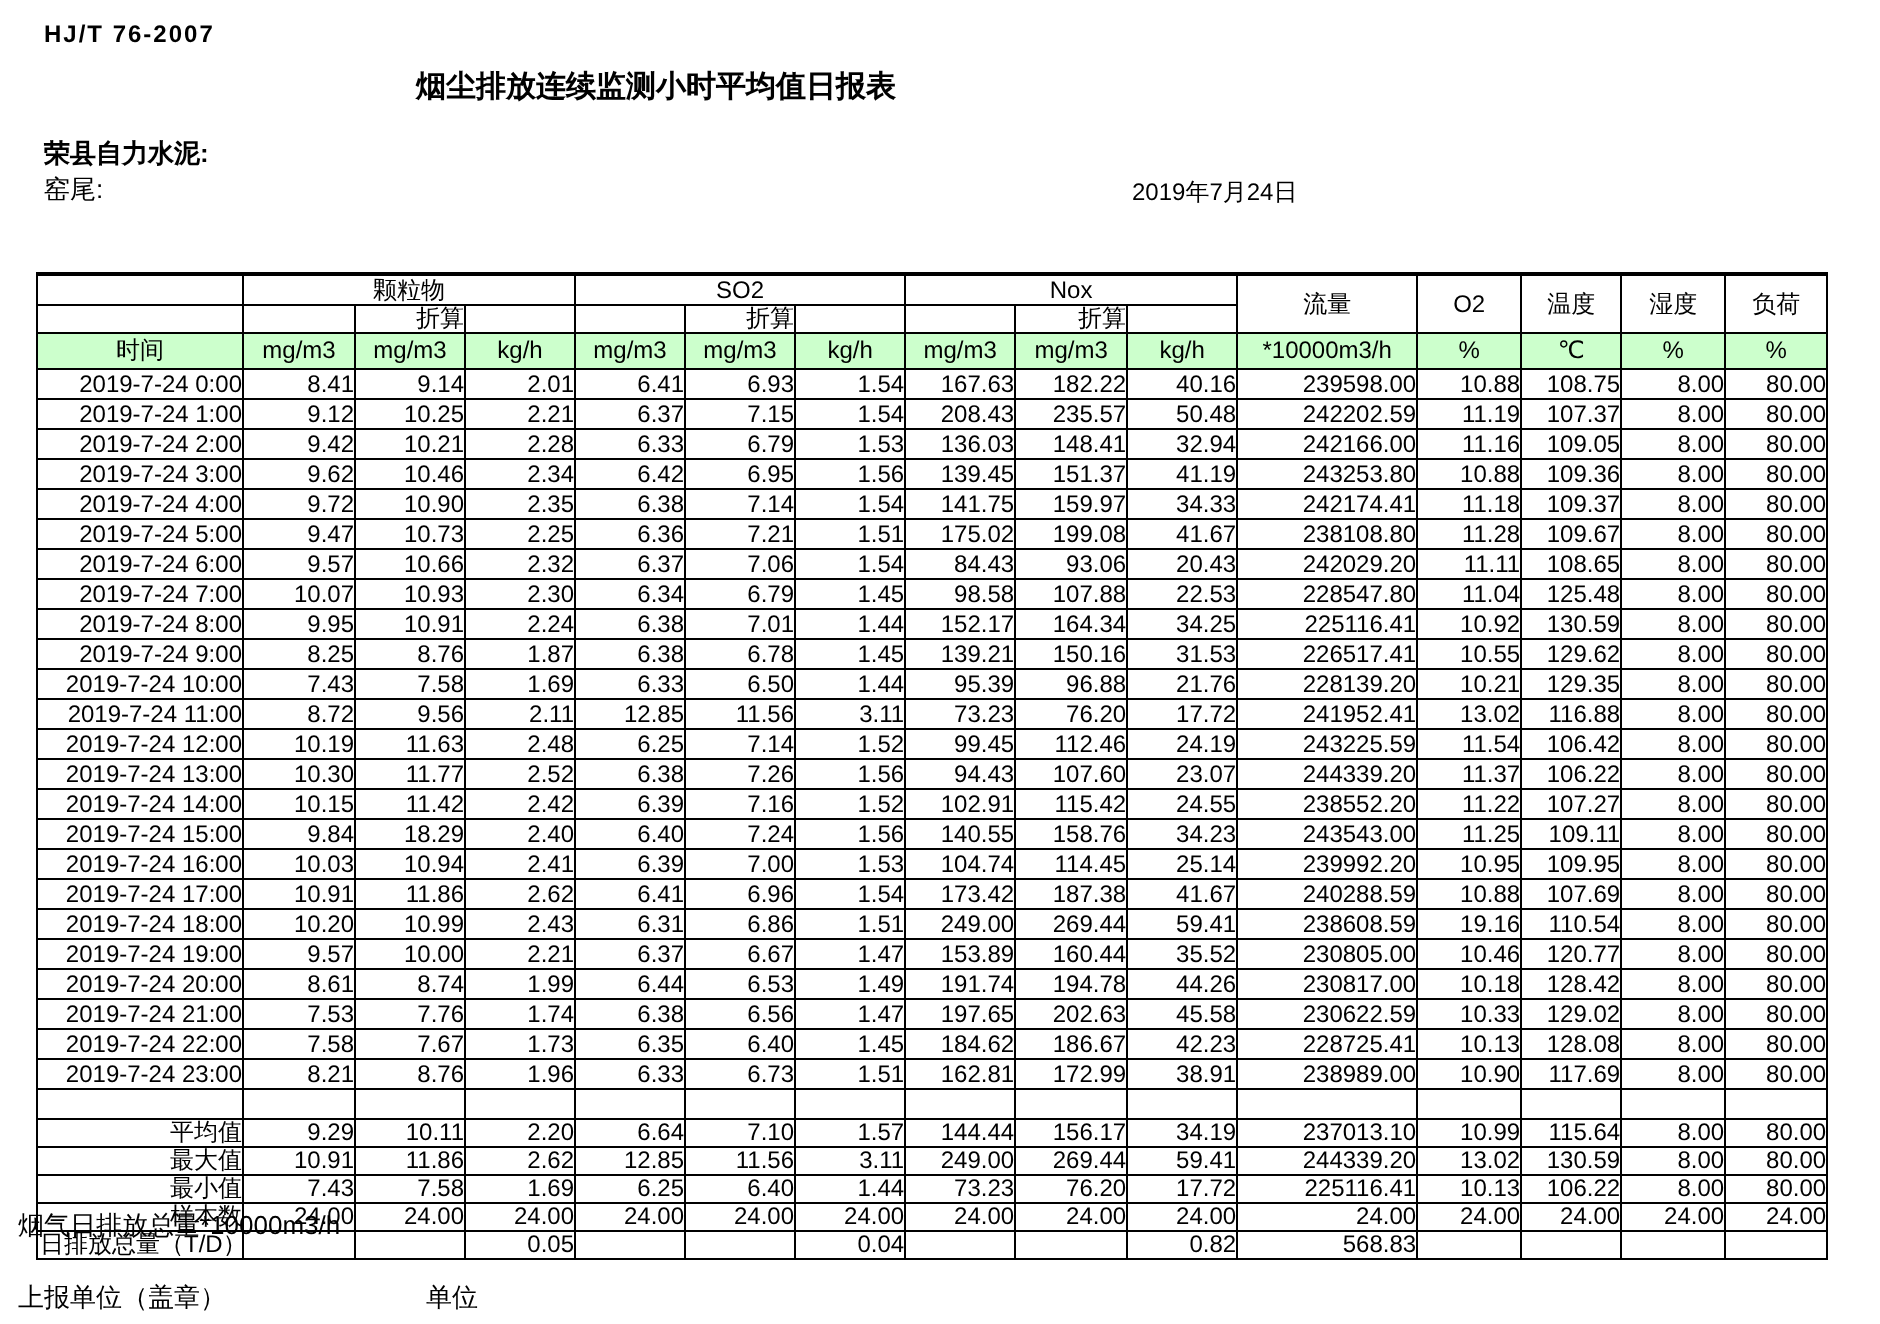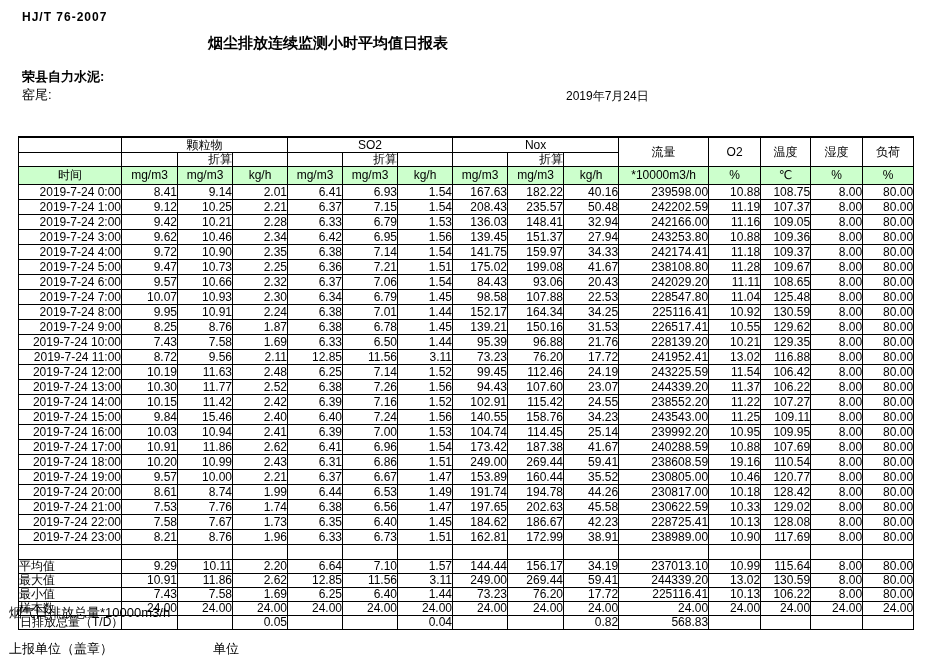--- a/index.html
+++ b/index.html
@@ -21,21 +21,21 @@
   table.report td, table.report th{
     border:1px solid #000;font-size:12px;font-weight:normal;
     height:14px;line-height:13px;padding:0;white-space:nowrap;overflow:visible;
     vertical-align:middle;
   }
   tr.hdr1 td, tr.hdr1 th{height:14px;text-align:center;}
   tr.hdr2 td, tr.hdr2 th{height:13px;text-align:right;}
   tr.unit-row th{height:17px;background:#ccffcc;text-align:center;}
   td.time-cell{text-align:right;padding-right:4px;}
   td.num-cell{text-align:right;padding-right:9px;}
-  td.label-cell{text-align:left;padding-right:4px;}
+  td.label-cell{text-align:right;padding-right:4px;}
   td.label-cell.left{text-align:left;padding-left:1px;padding-right:18px;}
   tr.spacer td{height:14px;}
   tr.summary td{height:13px;}
   .footer-note{position:absolute;left:9px;top:604px;font-size:13px;}
   .footer-line2{position:absolute;left:9px;top:640px;font-size:13px;}
   .footer-unit{position:absolute;left:213px;top:640px;font-size:13px;}
 </style>
 </head>
 <body>
 
@@ -160,21 +160,21 @@
       <tr>
         <td class="time-cell">2019-7-24 3:00</td>
         <td class="num-cell">9.62</td>
         <td class="num-cell">10.46</td>
         <td class="num-cell">2.34</td>
         <td class="num-cell">6.42</td>
         <td class="num-cell">6.95</td>
         <td class="num-cell">1.56</td>
         <td class="num-cell">139.45</td>
         <td class="num-cell">151.37</td>
-        <td class="num-cell">27.94</td>
+        <td class="num-cell">41.19</td>
         <td class="num-cell">243253.80</td>
         <td class="num-cell">10.88</td>
         <td class="num-cell">109.36</td>
         <td class="num-cell">8.00</td>
         <td class="num-cell">80.00</td>
       </tr>
       <tr>
         <td class="time-cell">2019-7-24 4:00</td>
         <td class="num-cell">9.72</td>
         <td class="num-cell">10.90</td>
@@ -357,21 +357,21 @@
         <td class="num-cell">24.55</td>
         <td class="num-cell">238552.20</td>
         <td class="num-cell">11.22</td>
         <td class="num-cell">107.27</td>
         <td class="num-cell">8.00</td>
         <td class="num-cell">80.00</td>
       </tr>
       <tr>
         <td class="time-cell">2019-7-24 15:00</td>
         <td class="num-cell">9.84</td>
-        <td class="num-cell">15.46</td>
+        <td class="num-cell">18.29</td>
         <td class="num-cell">2.40</td>
         <td class="num-cell">6.40</td>
         <td class="num-cell">7.24</td>
         <td class="num-cell">1.56</td>
         <td class="num-cell">140.55</td>
         <td class="num-cell">158.76</td>
         <td class="num-cell">34.23</td>
         <td class="num-cell">243543.00</td>
         <td class="num-cell">11.25</td>
         <td class="num-cell">109.11</td>

